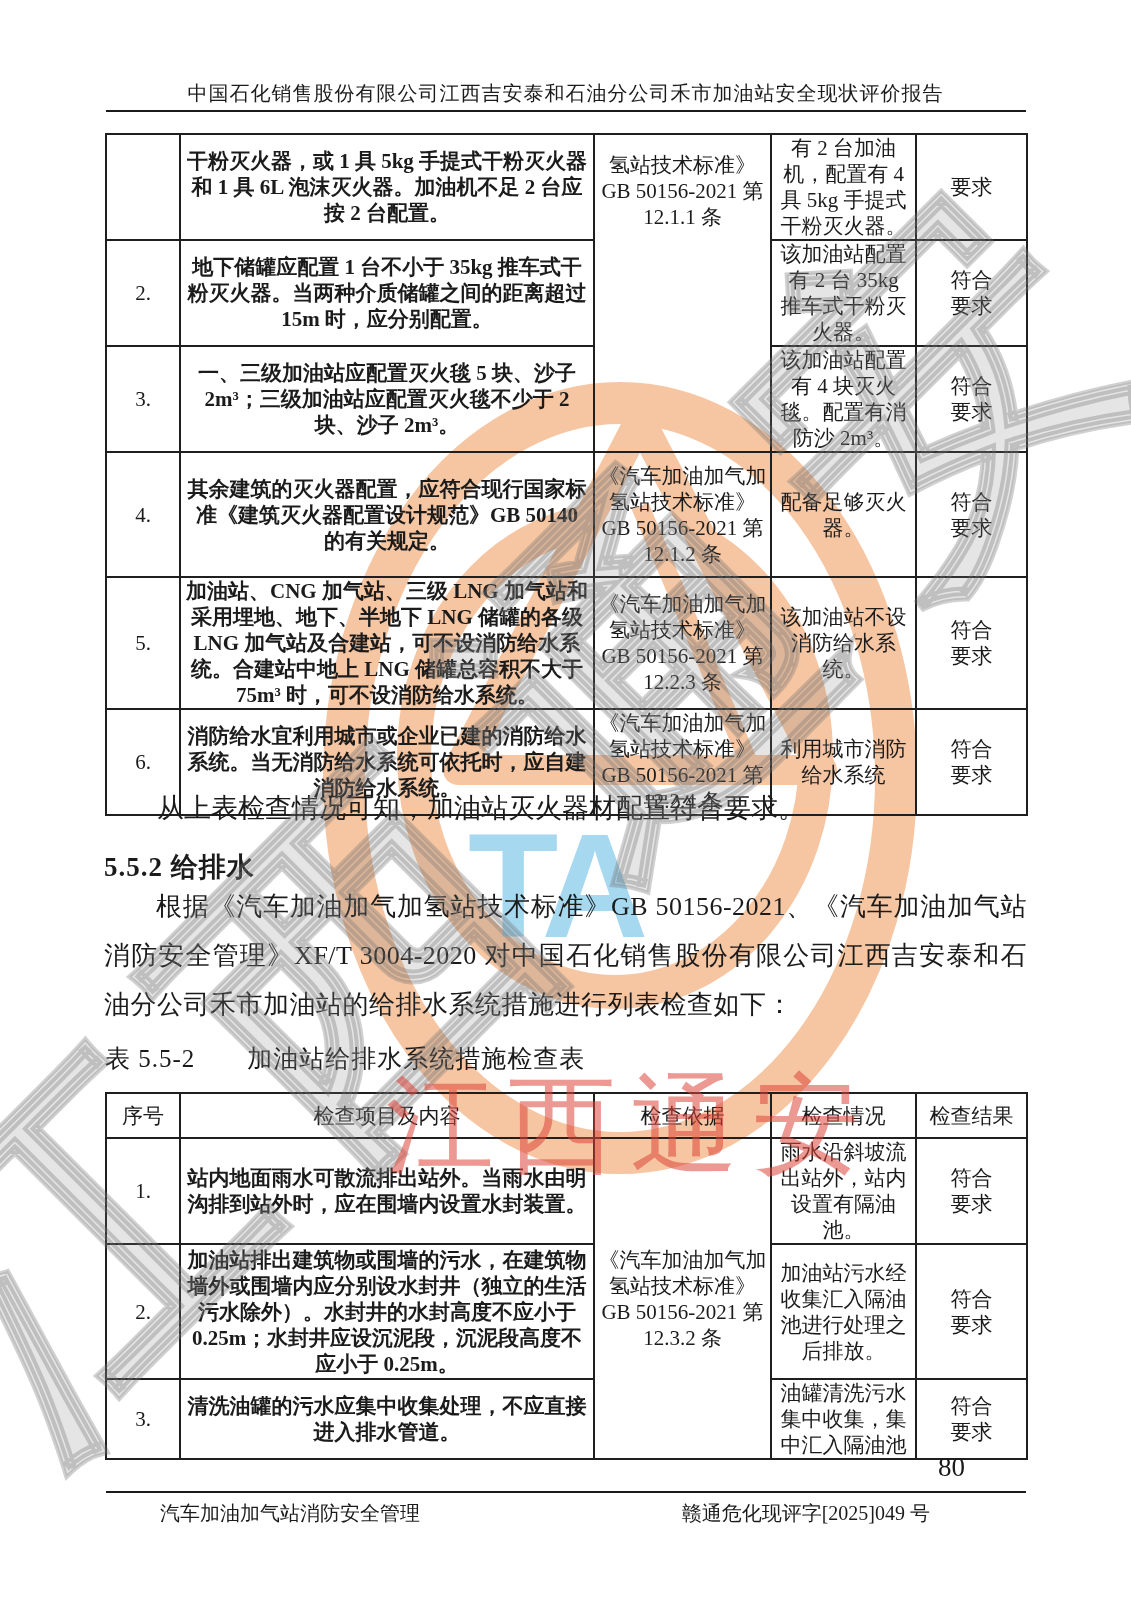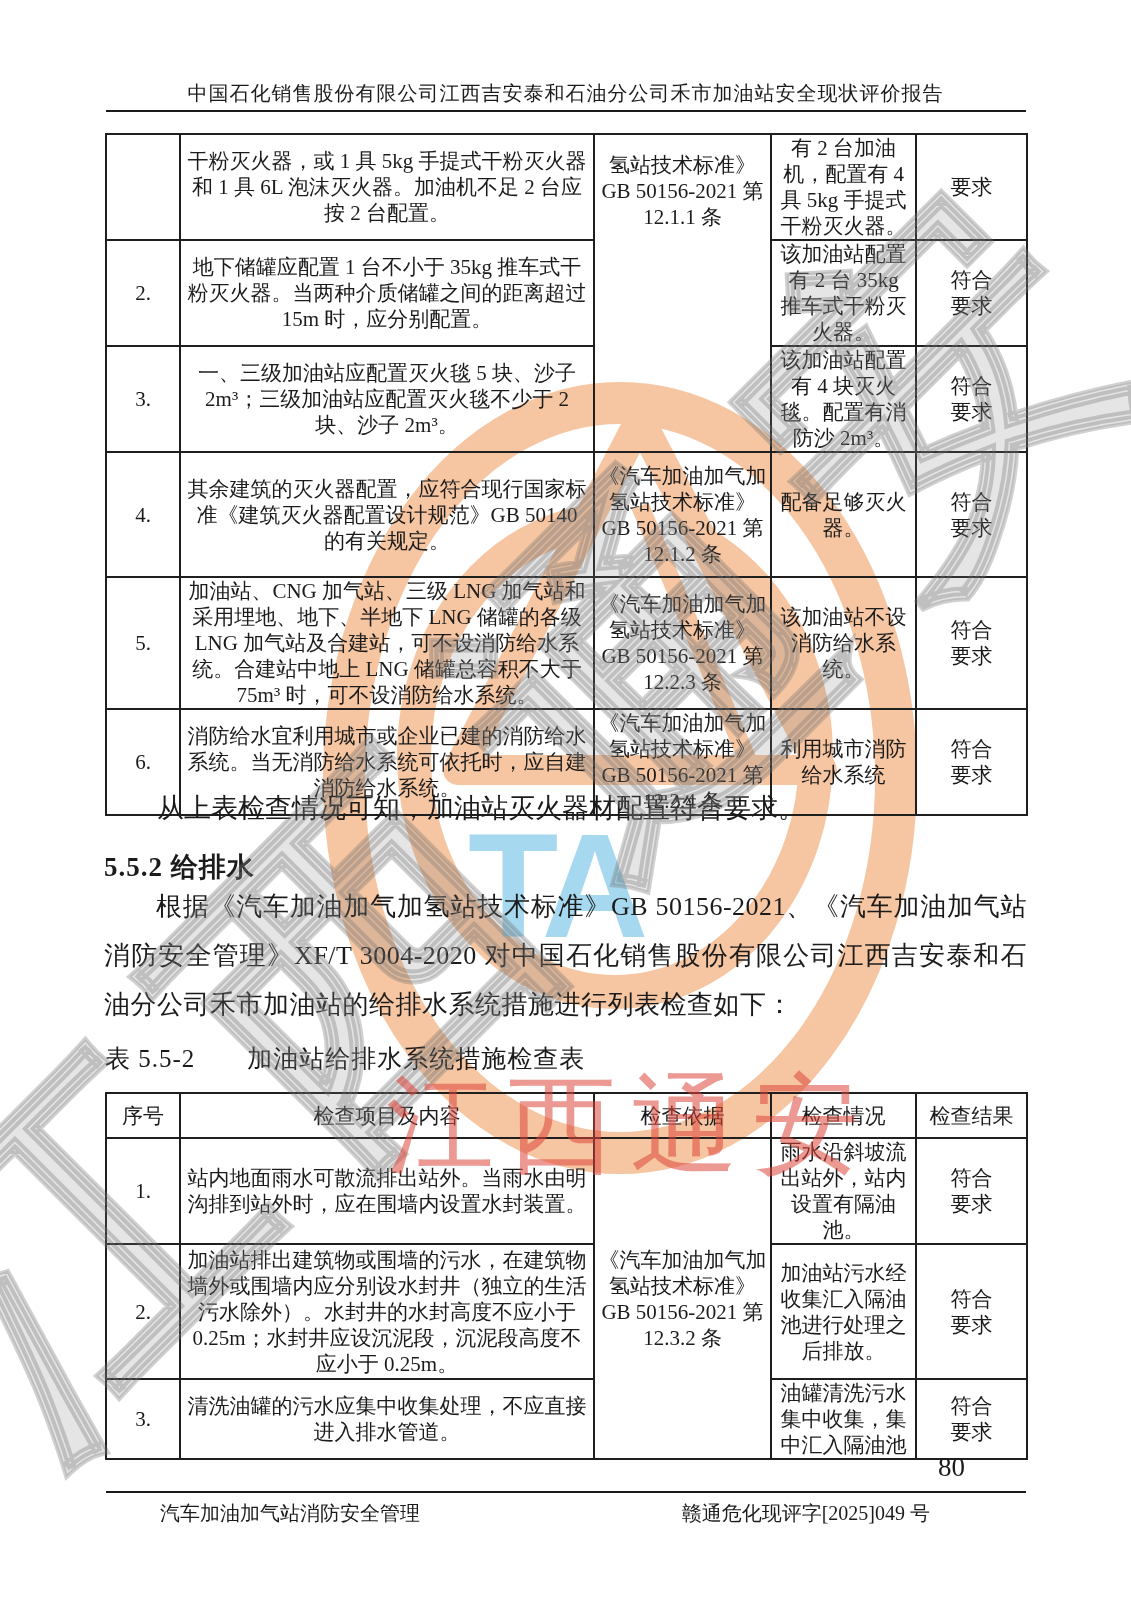--- a/index.html
+++ b/index.html
@@ -19,21 +19,21 @@
   .hdr-title{position:absolute;top:80px;left:105px;width:921px;text-align:center;
         font-size:20px;letter-spacing:1px;}
   .hdr-rule{position:absolute;top:110px;left:106px;width:920px;height:2px;background:#1a1a1a;}
   table{border-collapse:collapse;table-layout:fixed;width:921px;}
   td,th{border:2px solid #1f1f1f;padding:0 2px;font-size:21px;line-height:26px;
         text-align:center;vertical-align:middle;font-weight:normal;overflow:hidden;}
   .t1{position:absolute;top:133px;left:105px;}
   .t2{position:absolute;top:1092px;left:105px;}
   col.c-seq{width:74px;} col.c-item{width:414px;} col.c-basis{width:177px;}
   col.c-sit{width:145px;} col.c-res{width:111px;}
-  td.item{padding:0 4px;}
+  td.item{padding:0 4px;font-weight:bold;}
   td.basis{padding:0 1px;}
   td.sit{padding:0 4px;}
   td.res{padding:0 25px;border-radius:27px;}
   td.basis-top{vertical-align:top;padding-top:17px;}
   .note{position:absolute;top:790px;left:105px;width:936px;font-size:27px;text-indent:52px;}
   .h552{position:absolute;top:849px;left:104px;font-size:27px;font-weight:bold;letter-spacing:1px;}
   .para{position:absolute;top:882px;left:104px;width:923px;font-size:26px;line-height:49px;
         text-align:justify;text-indent:52px;letter-spacing:.5px;}
   .cap{position:absolute;top:1042px;left:105px;width:921px;text-align:left;font-size:25px;letter-spacing:1px;}
   .pageno{position:absolute;top:1452px;left:105px;width:860px;text-align:right;font-size:27px;}

